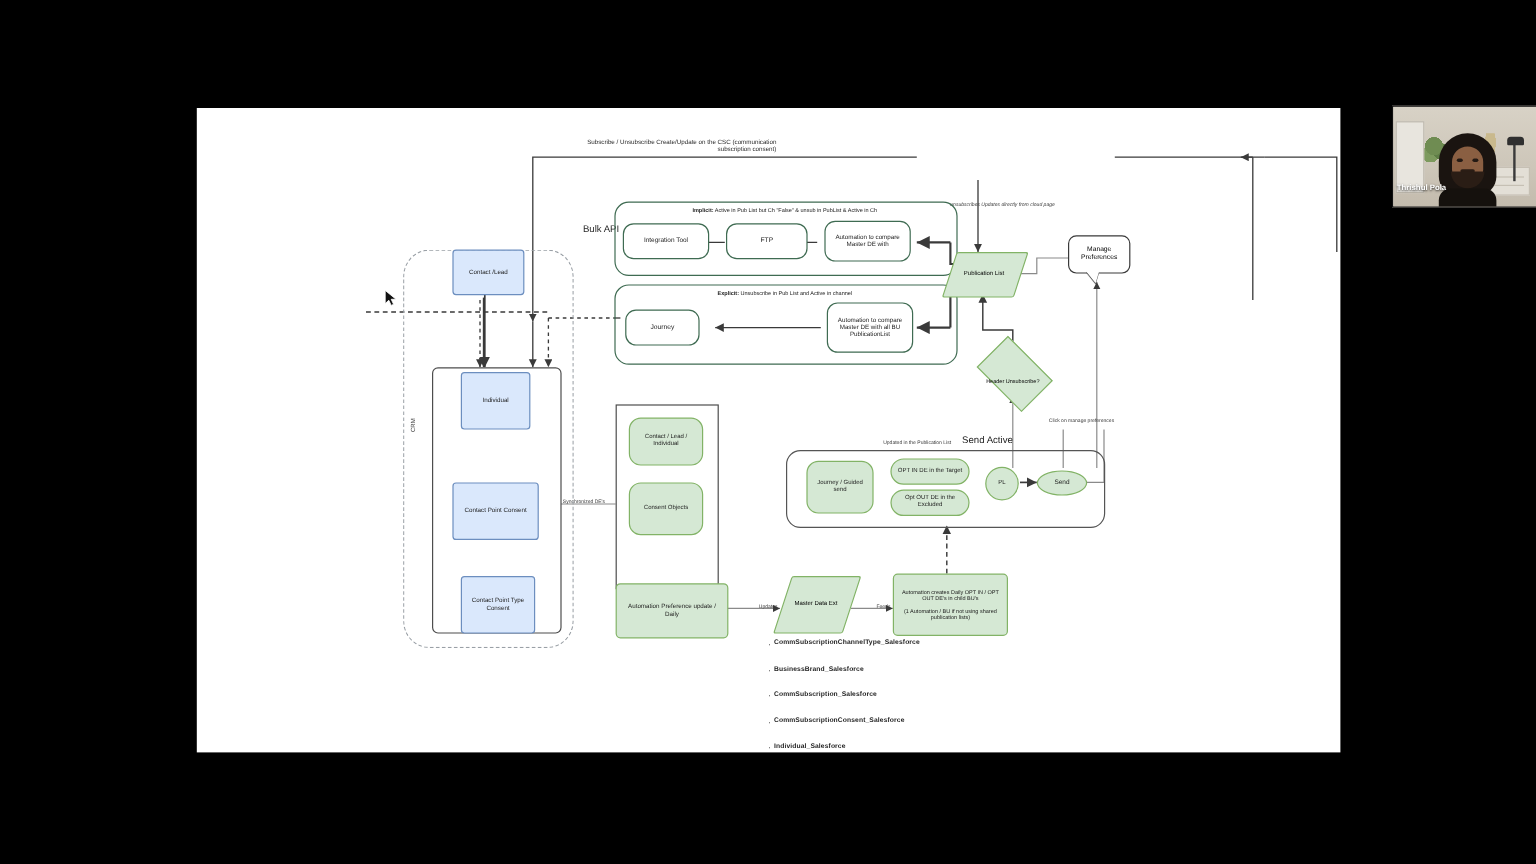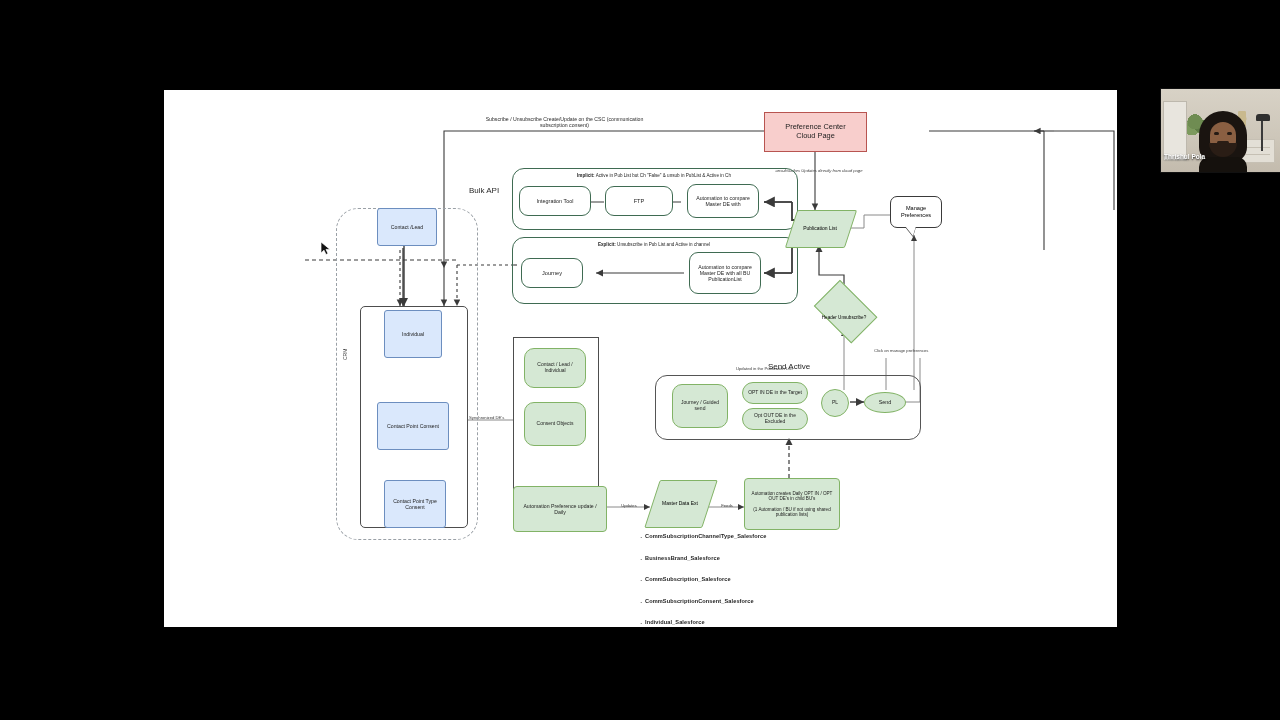--- a/index.html
+++ b/index.html
@@ -19,21 +19,21 @@
   .pink{background:#f8cecc;border:1px solid #b85450;}
   .white{background:#ffffff;border:1px solid #3f6b52;border-radius:9px;}
   .plainbox{background:#ffffff;border:1px solid #4d4d4d;}
   .group{background:transparent;border:1px solid #3f6b52;border-radius:12px;}
   .groupgray{background:transparent;border:1px solid #555;border-radius:12px;}
   .dashgroup{background:transparent;border:1px dashed #9aa0a6;border-radius:22px;}
   .rounded{border-radius:10px;}
   .pill{border-radius:20px;}
   .ellipse{border-radius:50%;}
 
-  .lbl{position:absolute;color:#1d1d1d;text-align:center;line-height:1.2;}
+  .lbl{position:absolute;color:#1d1d1d;text-align:right;line-height:1.2;}
   .lbl-small{font-size:4.2px;color:#3a3a3a;}
 
   
   .parallelo{position:absolute;}
   .parallelo .shape{position:absolute;left:0;top:0;width:100%;height:100%;
       background:#d5e8d4;border:1px solid #82b366;
       transform:skewX(-18deg);border-radius:2px;}
   .parallelo .txt{position:absolute;left:0;top:0;width:100%;height:100%;
       display:flex;align-items:center;justify-content:center;text-align:center;line-height:1.2;}
 
@@ -213,24 +213,20 @@
     </div>
 
     <div class="lbl lbl-small" style="left:446px;top:413px;width:38px;">
       <span>Updates</span>
     </div>
 
     <div class="lbl lbl-small" style="left:548px;top:413px;width:30px;">
       <span>Feeds</span>
     </div>
 
-    <div class="node pink" style="left:600px;top:22px;width:103px;height:40px;font-size:7.4px;white-space:pre-line;">
-      <span>Preference Center
-Cloud Page</span>
-    </div>
 
     <div class="group" style="position:absolute;left:348px;top:78px;width:284px;height:60px;"></div>
     <div class="grp-title" style="left:350px;top:83px;width:280px;">
       <b>Implicit:</b><span> Active in Pub List but Ch "False" &amp; unsub in PubList &amp; Active in Ch</span>
     </div>
     <div class="node white" style="left:355px;top:96px;width:72px;height:30px;font-size:5.4px;">
       <span>Integration Tool</span>
     </div>
     <div class="node white" style="left:441px;top:96px;width:68px;height:30px;font-size:5.6px;">
       <span>FTP</span>

